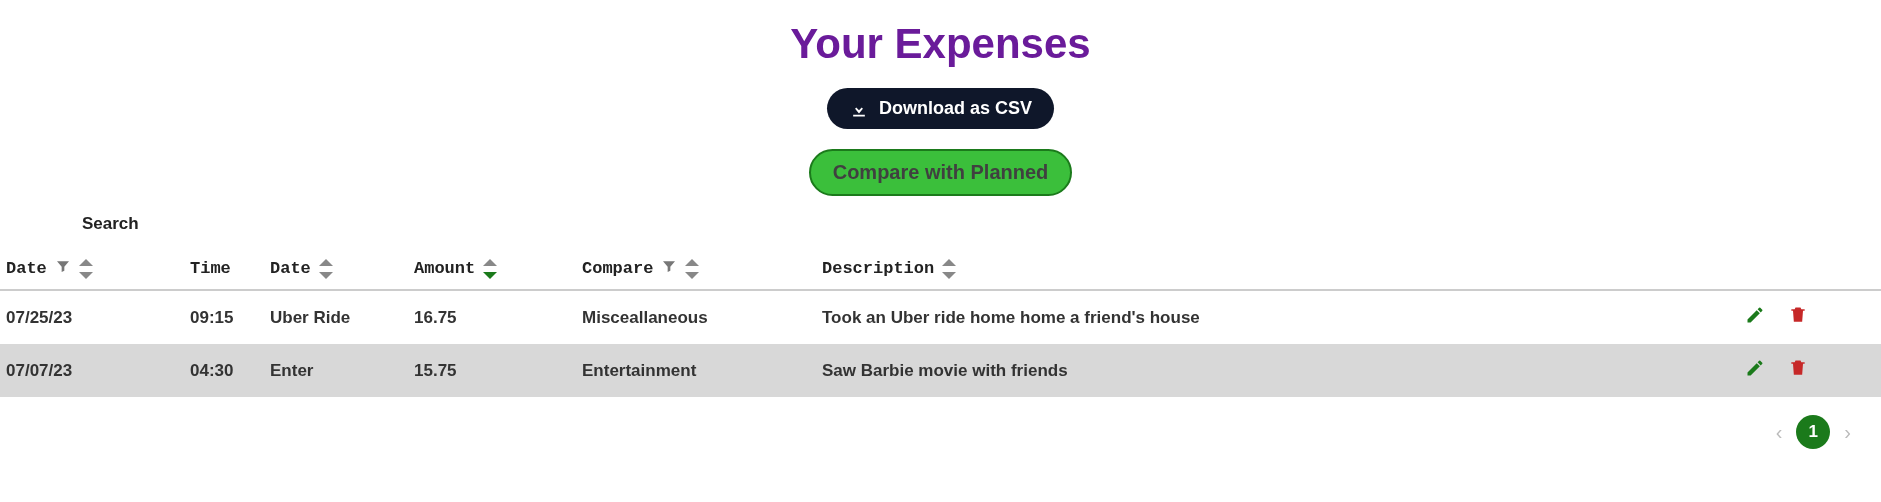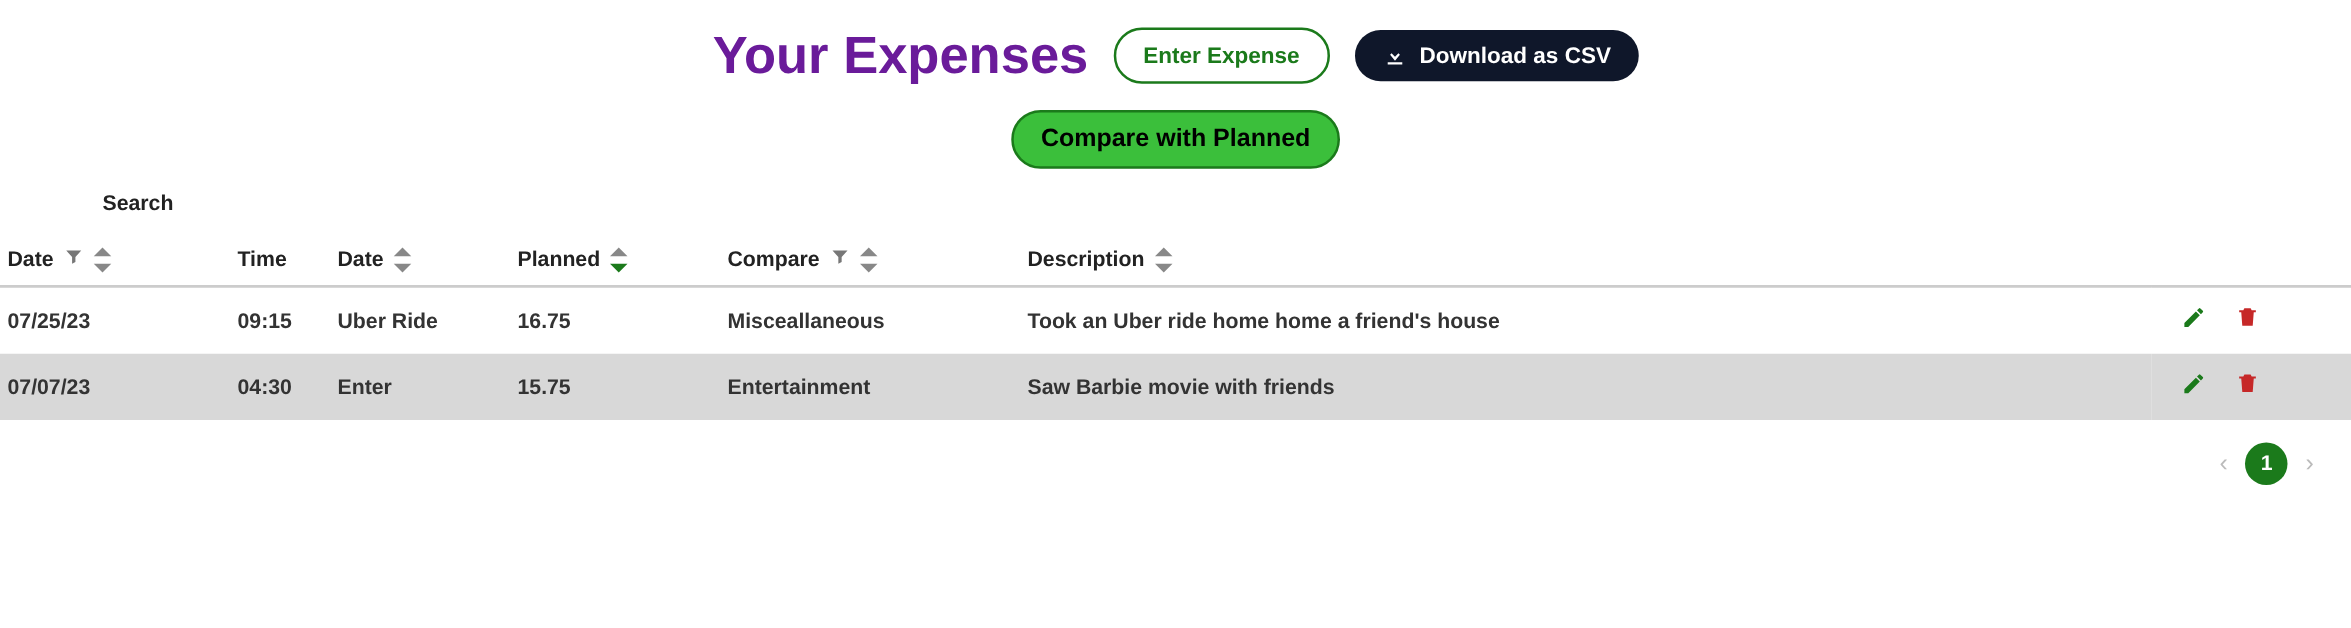--- a/index.html
+++ b/index.html
@@ -1,28 +1,28 @@
 <!DOCTYPE html>
 <html><head>
 <meta charset="utf-8">
 <style>
 *{box-sizing:border-box;margin:0;padding:0;}
 body{font-family:Arial,Helvetica,sans-serif;color:#222;background:#fff;width:1881px;}
-.header-row{display:flex;align-items:center;justify-content:center;gap:20px;padding:20px 0 10px 0;}
+.header-row{display:flex;align-items:center;justify-content:center;gap:20px;padding:20px 0 10px 0;flex-direction:column;}
 .page-title{font-size:42px;font-weight:bold;color:#6a1b9a;}
 .btn{font-size:18px;font-weight:bold;padding:10px 22px;border-radius:28px;cursor:pointer;display:inline-flex;align-items:center;gap:10px;}
 .btn-outline-green{background:#fff;color:#1b7a1b;border:2px solid #1b7a1b;}
 .btn-purple{background:#0f172a;color:#fff;border:none;justify-content:center;}
-.btn-green{background:#3bbf3b;color:#000000;border:2px solid #1b7a1b;font-size:20px;text-align:center;}
+.btn-green{background:#3bbf3b;color:#404040;border:2px solid #1b7a1b;font-size:20px;text-align:center;}
 .compare-row{display:flex;justify-content:center;padding:10px 0 18px 0;}
 .search-row{display:flex;align-items:flex-end;padding:0 8px 14px 8px;}
 .search-label{font-weight:bold;font-size:17px;width:176px;padding-left:74px;}
 .search-input{flex:1;border:1.5px solid #333;border-radius:22px;padding:10px 18px;font-size:18px;outline:none;margin-right:10px;}
 .table{width:100%;border-collapse:collapse;}
-.table th{text-align:left;font-weight:bold;font-size:17px;padding:10px 6px;border-bottom:2px solid #ccc;vertical-align:middle;}
+.table th{text-align:left;font-weight:bold;font-size:17px;padding:10px 6px;border-bottom:2px solid #ccc;vertical-align:middle;font-family:Liberation Mono, monospace;}
 .table td{text-align:left;font-size:17px;padding:14px 6px;color:#333;font-weight:bold;}
 .table tbody tr:nth-child(even){background:#d8d8d8;}
 .th-inner{display:flex;align-items:center;gap:8px;}
 .sort-arrows{display:flex;flex-direction:column;line-height:0;gap:6px;cursor:pointer;}
 .arrow-up,.arrow-down{width:0;height:0;border-left:7px solid transparent;border-right:7px solid transparent;}
 .arrow-up{border-bottom:7px solid #888;}
 .arrow-down{border-top:7px solid #888;}
 .arrow-down.active{border-top-color:#1b7a1b;}
 .filter-icon{display:inline-block;cursor:pointer;}
 .actions-cell{text-align:right;white-space:nowrap;padding-right:30px !important;}
@@ -37,23 +37,20 @@
 .col-category{width:240px;}
 .col-desc{width:auto;}
 .col-actions{width:160px;}
 .dl-icon{display:inline-flex;}
 </style>
 </head>
 <body>
 
 <div class="header-row">
   <h1 class="page-title">Your Expenses</h1>
-  <button class="btn btn-outline-green">
-    <span>Enter Expense</span>
-  </button>
   <button class="btn btn-purple">
     <span class="dl-icon">
       <svg width="20" height="20" viewBox="0 0 24 24">
           <path fill="#fff" d="M12 3v10.6l3.3-3.3 1.4 1.4L12 17.4l-4.7-5.7 1.4-1.4L12 13.6V3h0zM5 19h14v2H5v-2z"></path>
         </svg>
     </span>
     <span>Download as CSV</span>
   </button>
 </div>
 
@@ -93,21 +90,21 @@
         <div class="th-inner">
           <span>Date</span>
           <span class="sort-arrows">
             <span class="arrow-up"></span>
             <span class="arrow-down"></span>
           </span>
         </div>
       </th>
       <th class="col-amount">
         <div class="th-inner">
-          <span>Planned</span>
+          <span>Amount</span>
           <span class="sort-arrows">
             <span class="arrow-up"></span>
             <span class="arrow-down active"></span>
           </span>
         </div>
       </th>
       <th class="col-category">
         <div class="th-inner">
           <span>Compare</span>
           <span class="filter-icon">

